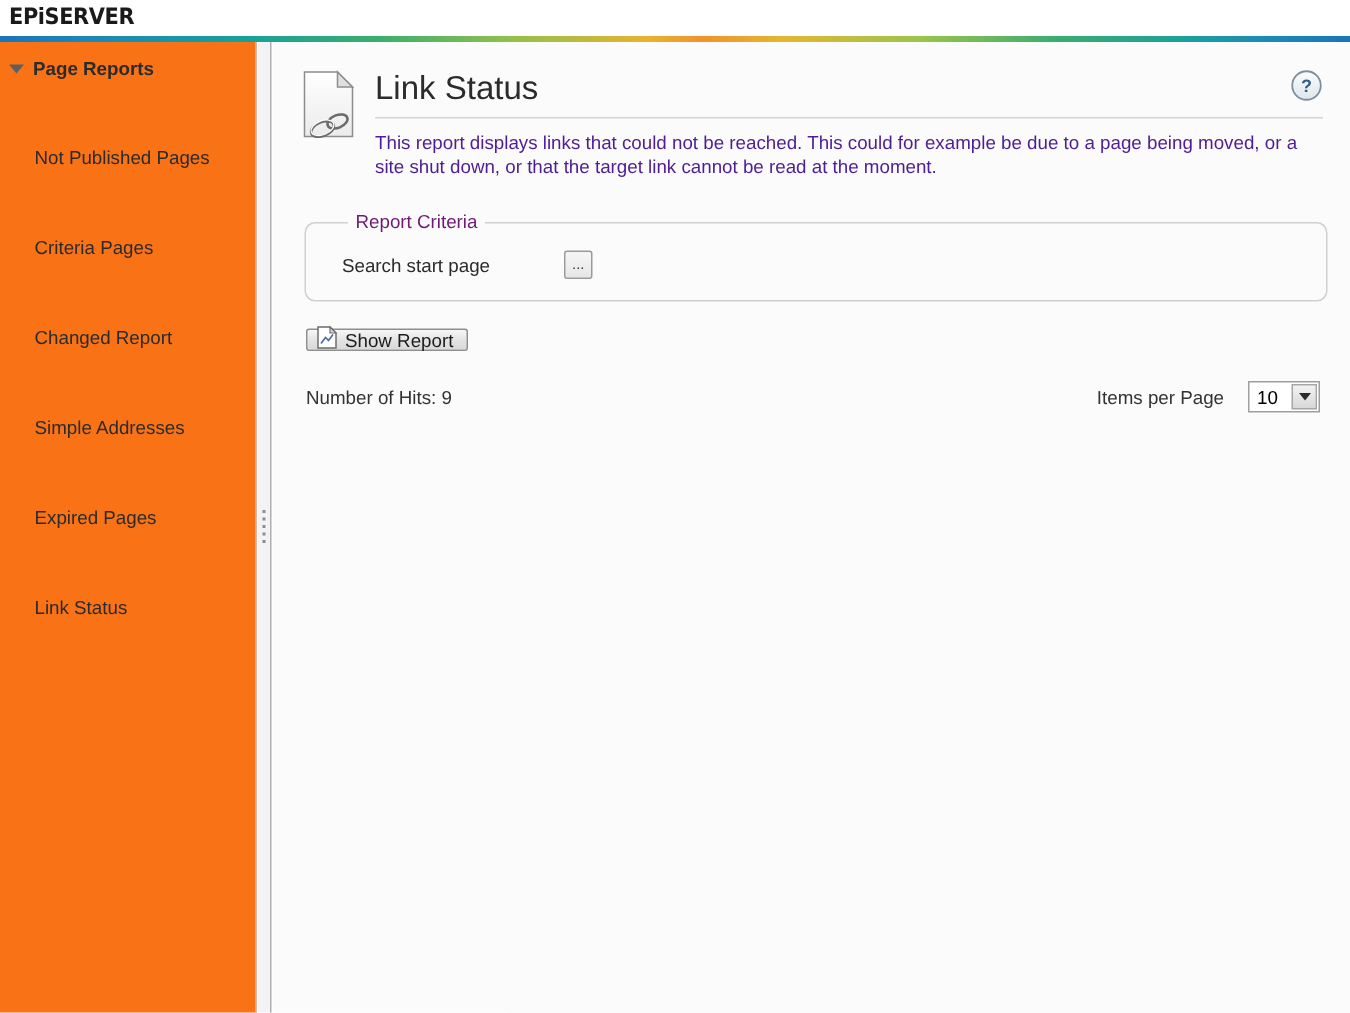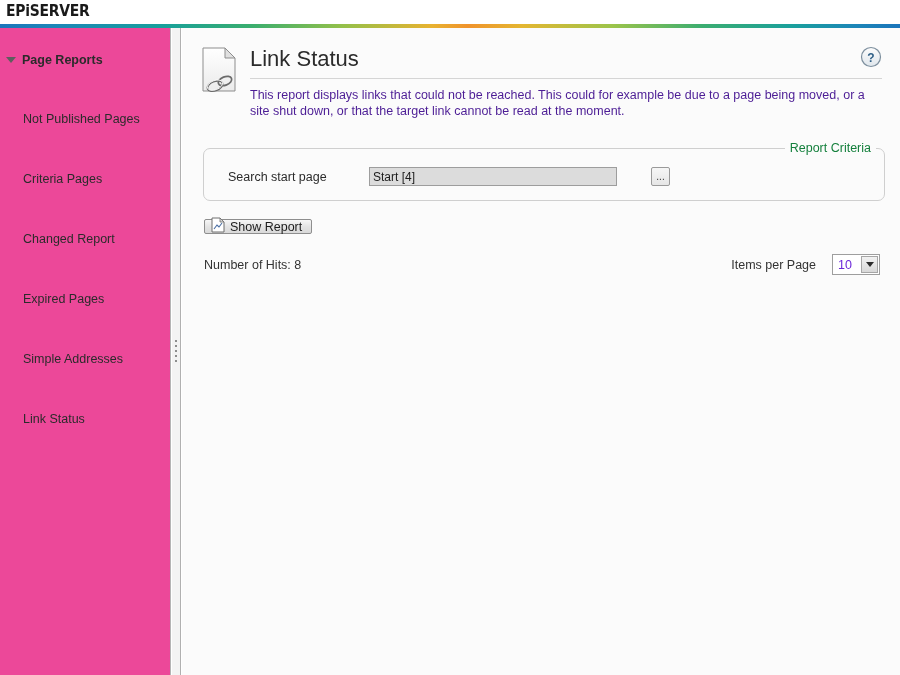--- a/index.html
+++ b/index.html
@@ -43,23 +43,23 @@
       #3bad70 78%,
       #1aa09c 88%,
       #1c86b8 95%,
       #1b75bb 100%);
   }
 
   
   #sidebar {
     position: absolute; left: 0; top: 28px;
     width: 171px; height: 647px;
-    background: #ec4899;
+    background: #f97316;
     border-right: 1px solid #b4b4b4;
-    padding-top: 23px;
+    padding-top: 9px;
   }
   .tree-root {
     display: flex; align-items: center;
     padding: 2px 0 2px 6px;
     font-size: 12.5px;
     font-weight: bold;
     color: #2b2b2b;
   }
   .tri {
     width: 0; height: 0;
@@ -145,24 +145,23 @@
   fieldset#report-criteria {
     margin: 22px 0 0 3px;
     border: 1px solid #cfcfcf;
     border-radius: 7px;
     padding: 4px 12px 14px 12px;
     width: 682px;
     background: #fbfbfb;
   }
   legend {
     font-size: 12.5px;
-    color: #15803d;
+    color: #701a75;
     padding: 0 5px;
-    margin-left: 4px;
-    text-align: right;
+    margin-left: 16px;
   }
   .field-row {
     display: flex;
     align-items: center;
     margin-top: 8px;
     gap: 27px;
   }
   .field-label {
     font-size: 12.5px;
     color: #2b2b2b;
@@ -225,21 +224,21 @@
     gap: 16px;
   }
   #items-per-page-label { font-size: 12.5px; color: #333; }
   #items-per-page-select {
     display: flex;
     align-items: center;
     width: 48px; height: 21px;
     border: 1px solid #9e9e9e;
     background: #ffffff;
     font-size: 12.5px;
-    color: #6d28d9;
+    color: #000000;
     padding-left: 5px;
     cursor: pointer;
     position: relative;
   }
   #items-per-page-arrow {
     position: absolute;
     right: 1px; top: 1px;
     width: 17px; height: 17px;
     background: linear-gradient(to bottom, #f2f2f2 0%, #d8d8d8 100%);
     border: 1px solid #a6a6a6;
@@ -272,24 +271,24 @@
   <div class="tree-item">
     <span>Not Published Pages</span>
   </div>
   <div class="tree-item">
     <span>Criteria Pages</span>
   </div>
   <div class="tree-item">
     <span>Changed Report</span>
   </div>
   <div class="tree-item">
+    <span>Simple Addresses</span>
+  </div>
+  <div class="tree-item">
     <span>Expired Pages</span>
-  </div>
-  <div class="tree-item">
-    <span>Simple Addresses</span>
   </div>
   <div class="tree-item">
     <span>Link Status</span>
   </div>
 </div>
 
 <div id="splitter">
   <div id="splitter-grip">
     <i></i>
       <i></i>
@@ -341,38 +340,37 @@
         <text x="11" y="15.5" text-anchor="middle" font-family="Liberation Sans, sans-serif" font-size="12" font-weight="bold" fill="#2f5f86">?</text>
       </svg>
     </div>
   </div>
 
   <fieldset id="report-criteria">
     <legend>Report Criteria</legend>
 
     <div class="field-row">
       <label class="field-label">Search start page</label>
-      <input id="start-page-input" type="text" value="Start [4]" style="">
       <button id="browse-button">...</button>
     </div>
   </fieldset>
 
   <div id="show-report-button">
     <span>
       <svg width="14" height="16" viewBox="0 0 14 16">
         <path d="M1 1 L9 1 L13 5 L13 15 L1 15 Z" fill="#ffffff" stroke="#6e6e6e" stroke-width="1"></path>
         <path d="M9 1 L9 5 L13 5 Z" fill="#d8d8d8" stroke="#6e6e6e" stroke-width="0.8"></path>
         <path d="M3 12 L6 8 L8 10 L11 6" fill="none" stroke="#4b6fa3" stroke-width="1.1"></path>
       </svg>
     </span>
     <span>Show Report</span>
   </div>
 
   <div id="status-row">
-    <div id="hits-text">Number of Hits: 8</div>
+    <div id="hits-text">Number of Hits: 9</div>
 
     <div id="items-per-page-group">
       <span id="items-per-page-label">Items per Page</span>
       <div id="items-per-page-select">
         <span>10</span>
         <span id="items-per-page-arrow">
           <span class="caret-down"></span>
         </span>
       </div>
     </div>

